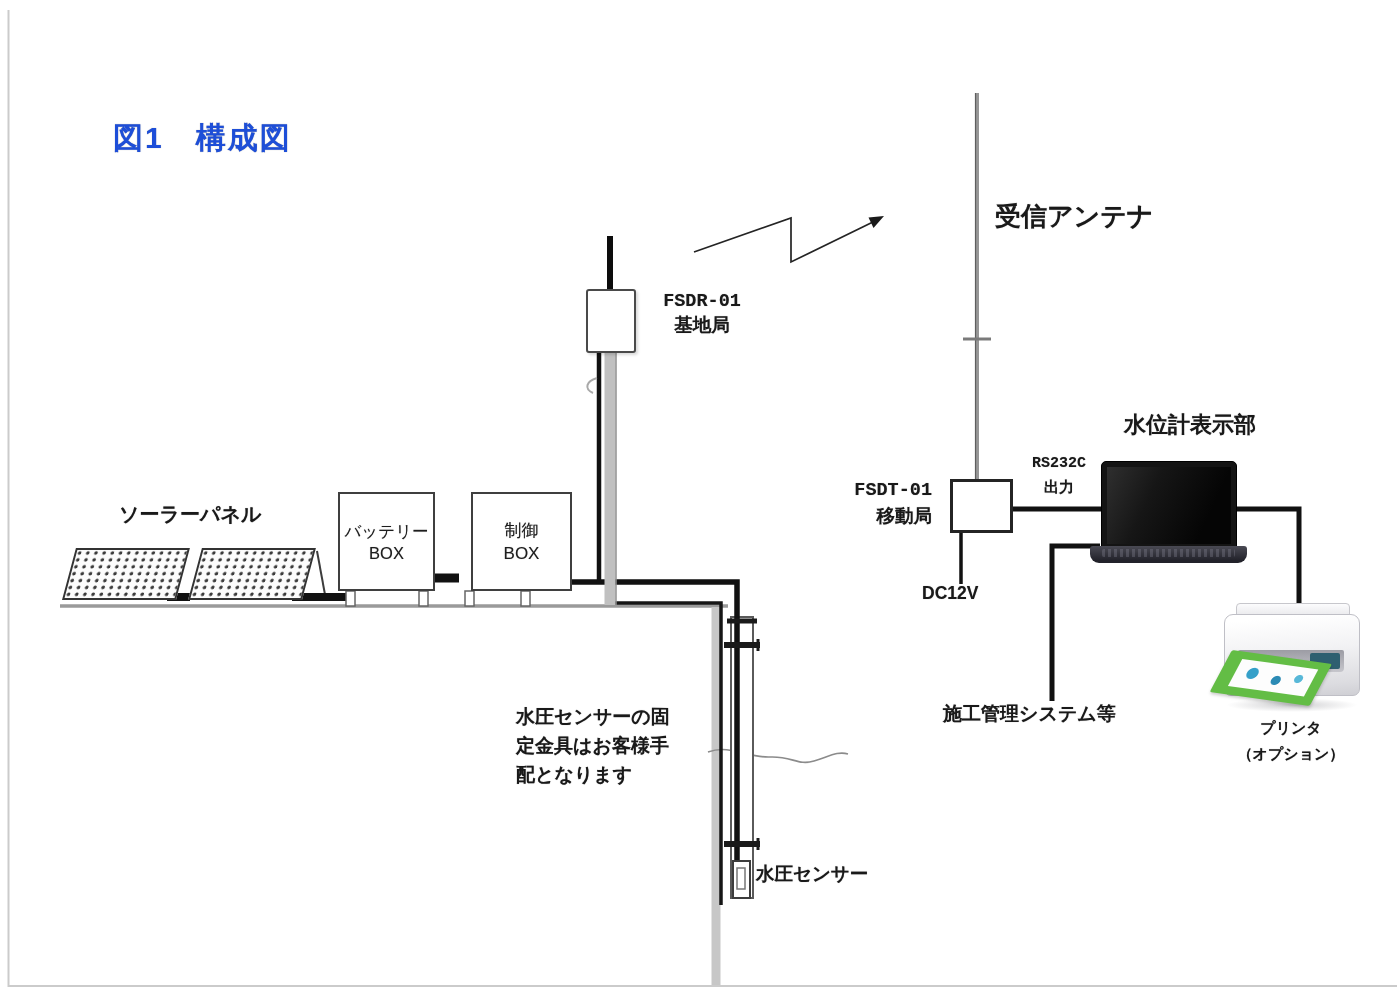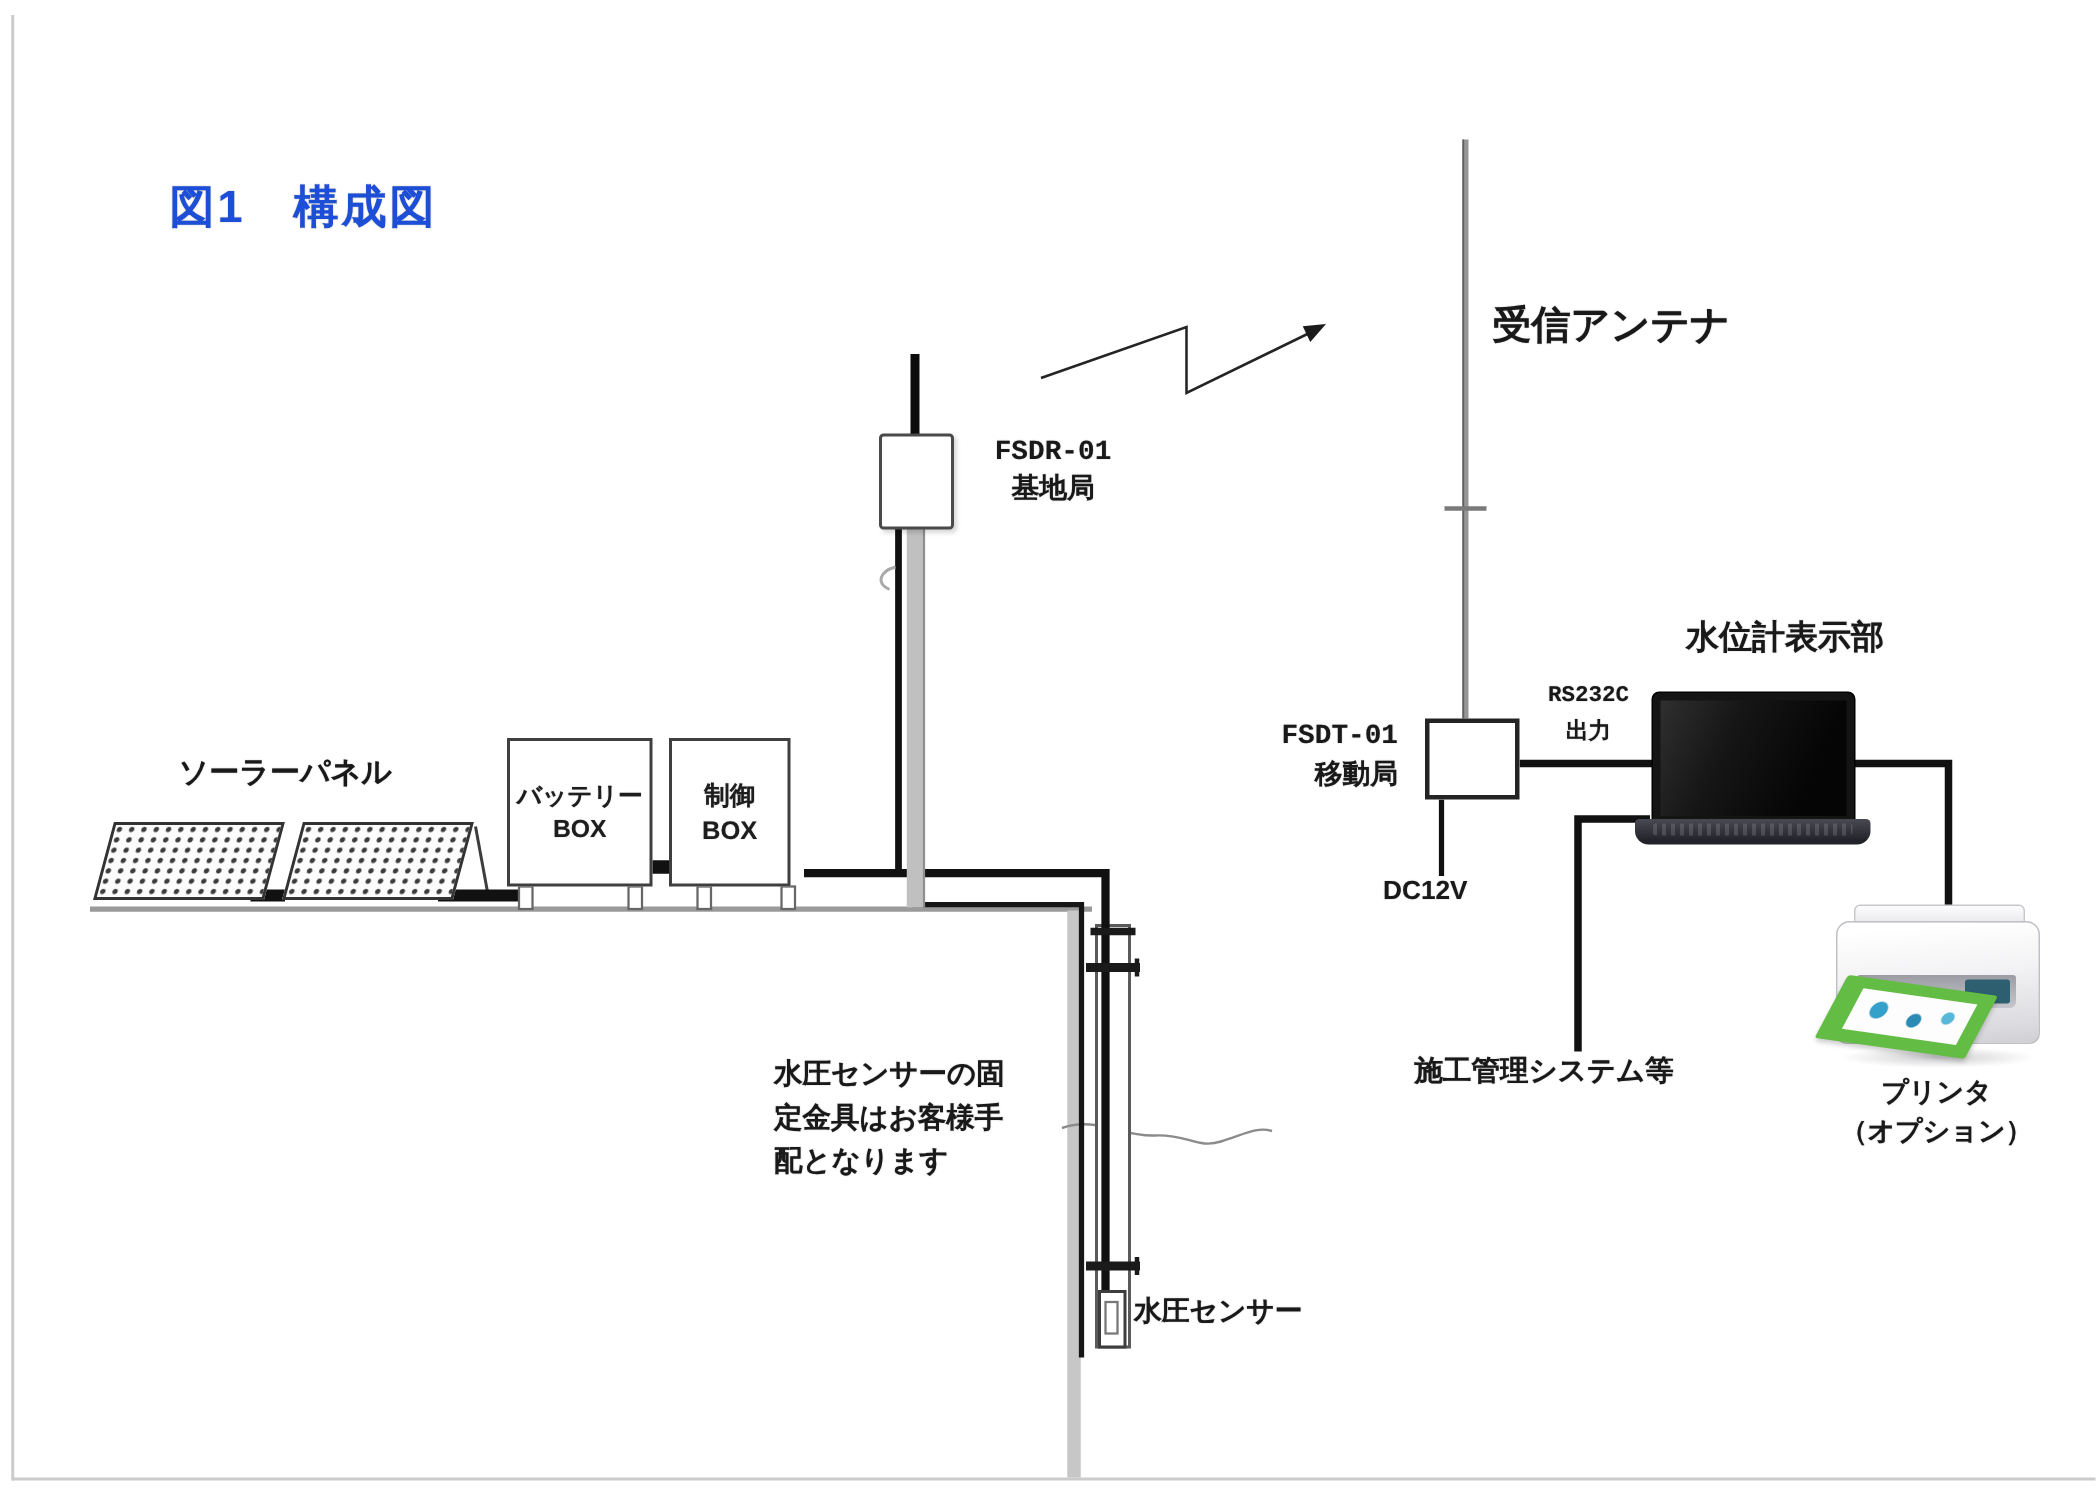--- a/index.html
+++ b/index.html
@@ -17,25 +17,25 @@
   .lbl {
     position:absolute; color:#191919; font-weight:600; white-space:nowrap;
     text-shadow:0 0 0.8px rgba(25,25,25,0.45);
   }
   .lbl.center { text-align:center; white-space:normal;font-family:Liberation Mono, monospace; }
   .lbl .ln { display:block; }
 
   .box {
     position:absolute; background:#ffffff; box-sizing:border-box;
     display:flex; flex-direction:column; align-items:center; justify-content:center;
-    font-weight:700; text-align:center; color:#1d1d1d;
+    font-weight:400; text-align:center; color:#1d1d1d;
     text-shadow:0 0 0.8px rgba(25,25,25,0.4);
   }
   .battery-box { left:338px; top:492px; width:97px; height:99px; border:2.5px solid #3f3f3f; font-size:16.5px; line-height:22px; }
-  .control-box { left:446px; top:492px; width:81px; height:99px; border:2.5px solid #3f3f3f; font-size:17px; line-height:23px; }
+  .control-box { left:471px; top:492px; width:101px; height:99px; border:2.5px solid #3f3f3f; font-size:17px; line-height:23px; }
   .fsdr-box { left:586px; top:289px; width:50px; height:64px; border:2px solid #4a4a4a; border-radius:3px; box-shadow:2px 2px 3px rgba(0,0,0,0.15); }
   .fsdt-box { left:950px; top:479px; width:63px; height:54px; border:3px solid #242424; }
 
   .solar-panel {
     position:absolute; width:114px; height:52px; box-sizing:border-box;
     border:2px solid #333; background-color:#fcfcfc;
     background-image:radial-gradient(circle at 3px 3px, #3c3c3c 1.4px, rgba(60,60,60,0) 2.1px);
     background-size:8.2px 6.9px;
     transform:skewX(-15deg); transform-origin:0 100%;
   }
@@ -215,21 +215,21 @@
   <div>
     <div class="printer-shadow"></div>
     <div class="printer-top"></div>
     <div class="printer-body"></div>
     <div class="printer-slot"></div>
     <div class="printer-panel"></div>
     <div class="paper-green">
       <div class="paper-white"></div>
     </div>
   </div>
-  <div class="lbl center" style="left:1226px; top:717px; width:130px; font-size:18px; line-height:26px;">
+  <div class="lbl center" style="left:1226px; top:717px; width:130px; font-size:15px; line-height:26px;">
     <span class="ln">プリンタ</span>
     <span class="ln">（オプション）</span>
   </div>
 
   <div class="lbl" style="left:756px; top:861px; font-size:18.5px;">水圧センサー</div>
 
   <div class="lbl" style="left:516px; top:702px; font-size:19px; line-height:29px;">
     <span class="ln">水圧センサーの固</span>
     <span class="ln">定金具はお客様手</span>
     <span class="ln">配となります</span>

